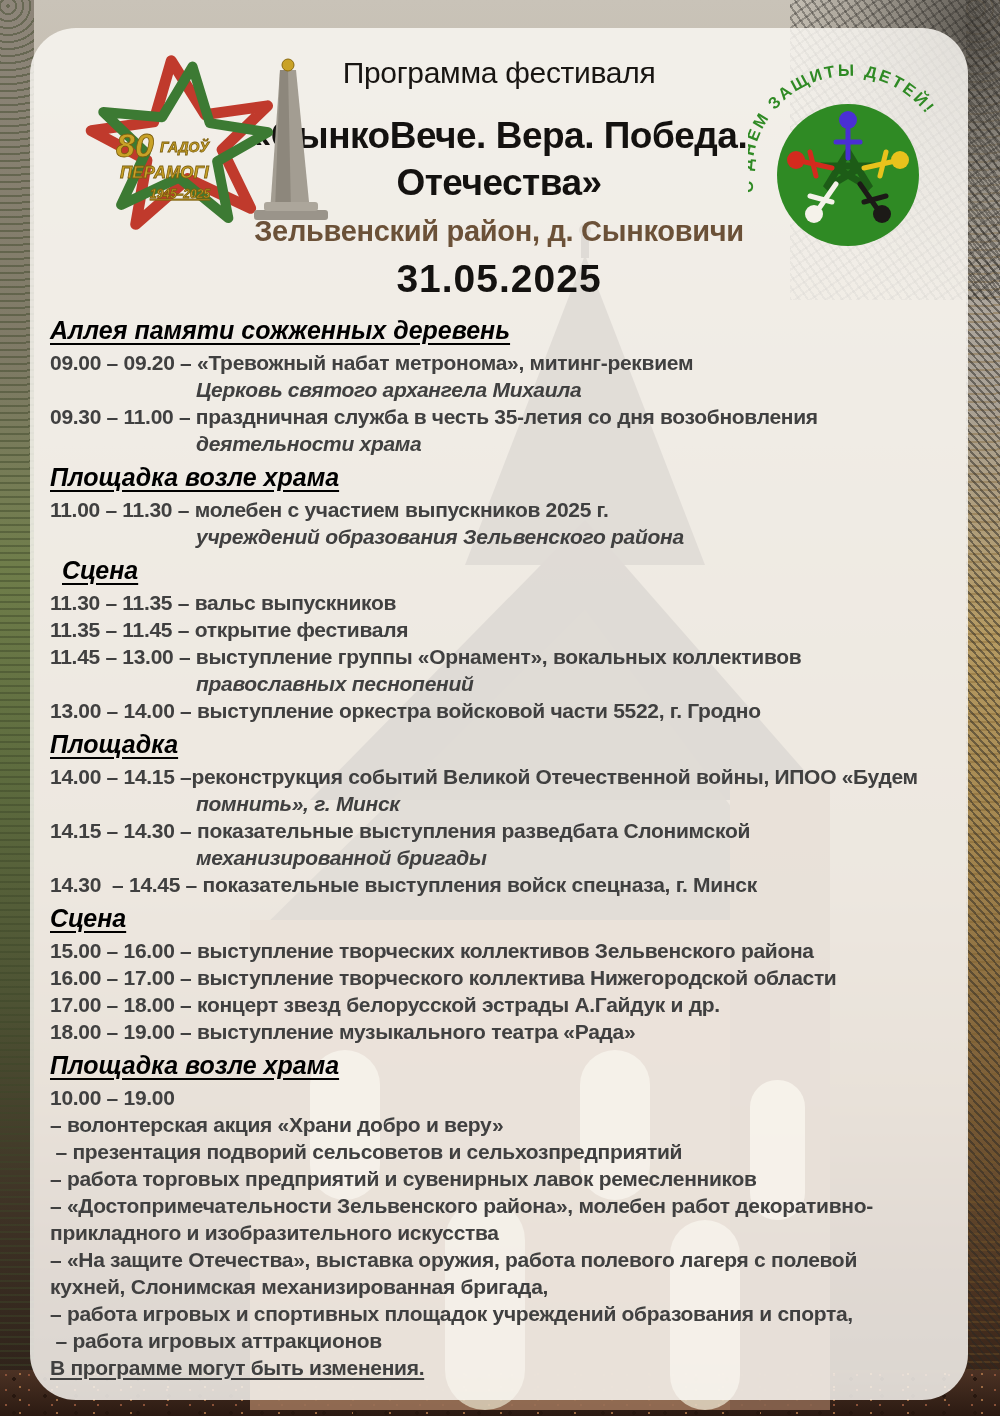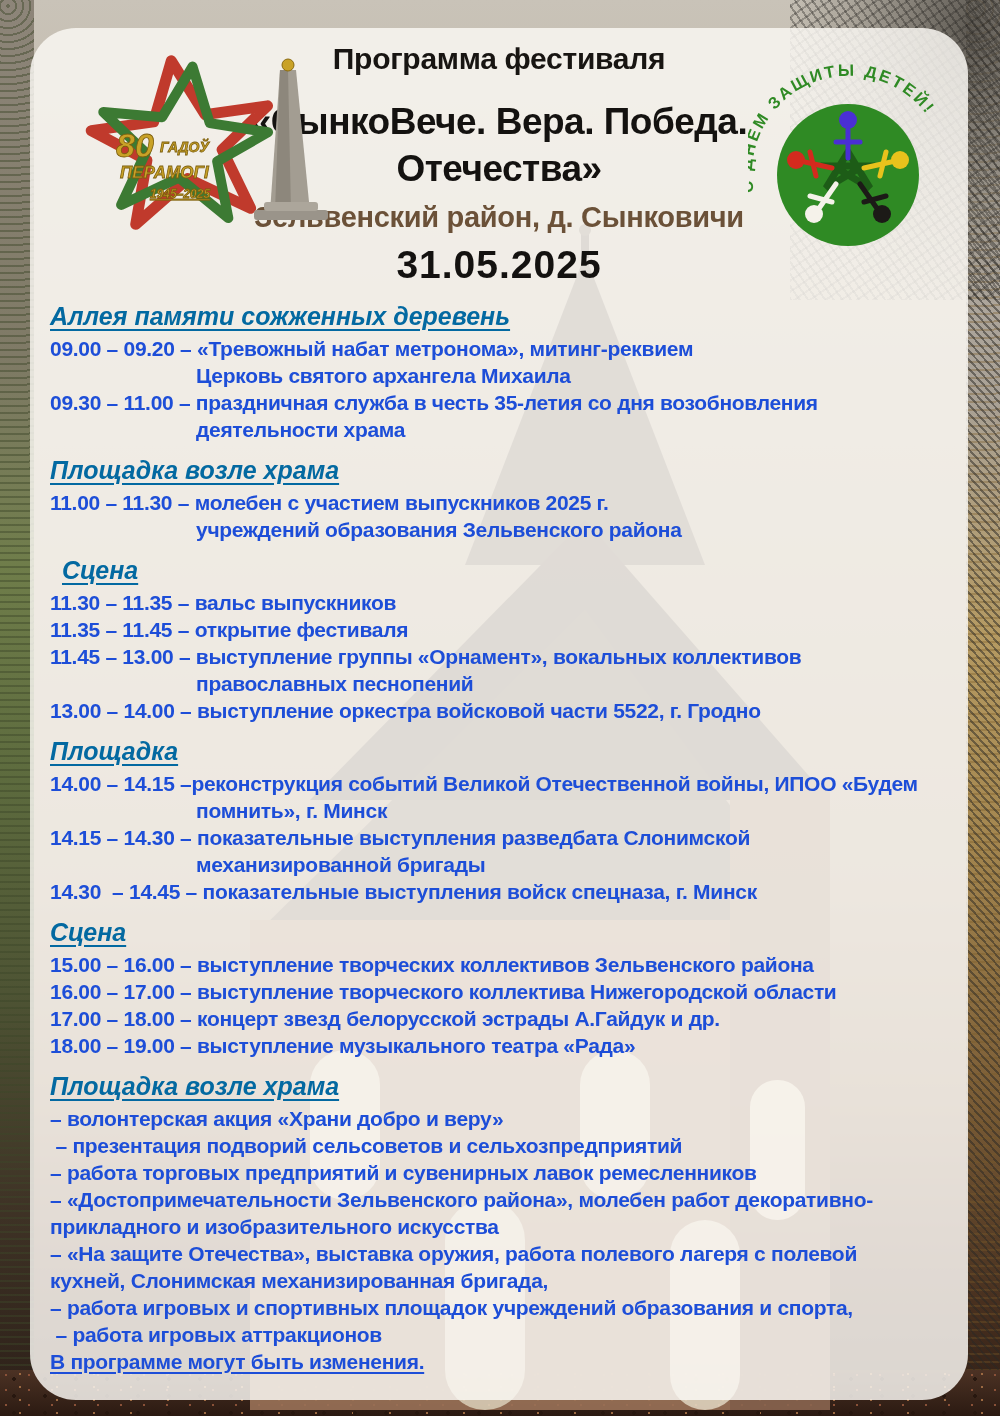--- a/index.html
+++ b/index.html
@@ -44,38 +44,38 @@
   
   .card {
     position:absolute; left:30px; top:28px; width:938px; height:1372px;
     background:rgba(250,248,243,.84);
     border-radius:46px;
     padding:0 20px;
   }
   .header { position:relative; text-align:center; }
   .logo-left  { position:absolute; left:8px;  top:24px; width:272px; height:182px; }
   .logo-right { position:absolute; right:2px; top:14px; width:198px; height:208px; }
-  .program-label { padding-top:14px; font-size:30px; font-weight:700; color:#181512; letter-spacing:-.3px; }
+  .program-label { padding-top:28px; font-size:30px; font-weight:400; color:#181512; letter-spacing:-.3px; }
   .fest-line { font-size:37px; font-weight:800; color:#141210; letter-spacing:-.5px; line-height:47px; }
   .fest-block { margin-top:22px; }
   .location { margin-top:9px; font-size:29px; font-weight:800; color:#6b5138; letter-spacing:-.3px; }
   .date { margin-top:9px; font-size:39px; font-weight:800; color:#141210; letter-spacing:1px; }
   
   .schedule { margin-top:14px; }
   .line {
-    font-size:21px; font-weight:700; color:#1d4ed8;
+    font-size:21px; font-weight:700; color:#404040;
     line-height:27px; letter-spacing:-.3px; white-space:pre-wrap;
   }
   .kind-heading {
-    font-size:25px; font-style:italic; color:#0369a1;
-    line-height:31px; margin:12px 0 3px;
+    font-size:25px; font-style:italic; color:#000000;
+    line-height:31px; margin:5px 0 3px;
     text-decoration:underline; text-underline-offset:4px; letter-spacing:0;
   }
   .kind-heading.indented { padding-left:12px; }
-  .kind-cont { padding-left:146px; }
+  .kind-cont { padding-left:146px;font-style:italic; }
   .kind-note { text-decoration:underline; text-underline-offset:3px; }
 </style>
 </head>
 <body>
 
 <div class="bg-layer bg-left"></div>
 <div class="bg-layer bg-right"></div>
 <div class="bg-layer bg-top-right-etch"></div>
 <div class="bg-layer bg-bottom"></div>
 <svg class="bg-layer bg-church" viewBox="0 0 580 1190" aria-hidden="true">
@@ -183,20 +183,21 @@
       <div class="line kind-cont">помнить», г. Минск</div>
       <div class="line kind-event">14.15 – 14.30 – показательные выступления разведбата Слонимской</div>
       <div class="line kind-cont">механизированной бригады</div>
       <div class="line kind-event">14.30  – 14.45 – показательные выступления войск спецназа, г. Минск</div>
       <div class="line kind-heading">Сцена</div>
       <div class="line kind-event">15.00 – 16.00 – выступление творческих коллективов Зельвенского района</div>
       <div class="line kind-event">16.00 – 17.00 – выступление творческого коллектива Нижегородской области</div>
       <div class="line kind-event">17.00 – 18.00 – концерт звезд белорусской эстрады А.Гайдук и др.</div>
       <div class="line kind-event">18.00 – 19.00 – выступление музыкального театра «Рада»</div>
       <div class="line kind-heading">Площадка возле храма</div>
+      <div class="line kind-event">10.00 – 19.00</div>
       <div class="line kind-event">– волонтерская акция «Храни добро и веру»</div>
       <div class="line kind-event"> – презентация подворий сельсоветов и сельхозпредприятий</div>
       <div class="line kind-event">– работа торговых предприятий и сувенирных лавок ремесленников</div>
       <div class="line kind-event">– «Достопримечательности Зельвенского района», молебен работ декоративно-</div>
       <div class="line kind-event">прикладного и изобразительного искусства</div>
       <div class="line kind-event">– «На защите Отечества», выставка оружия, работа полевого лагеря с полевой</div>
       <div class="line kind-event">кухней, Слонимская механизированная бригада,</div>
       <div class="line kind-event">– работа игровых и спортивных площадок учреждений образования и спорта,</div>
       <div class="line kind-event"> – работа игровых аттракционов</div>
       <div class="line kind-note">В программе могут быть изменения.</div>

